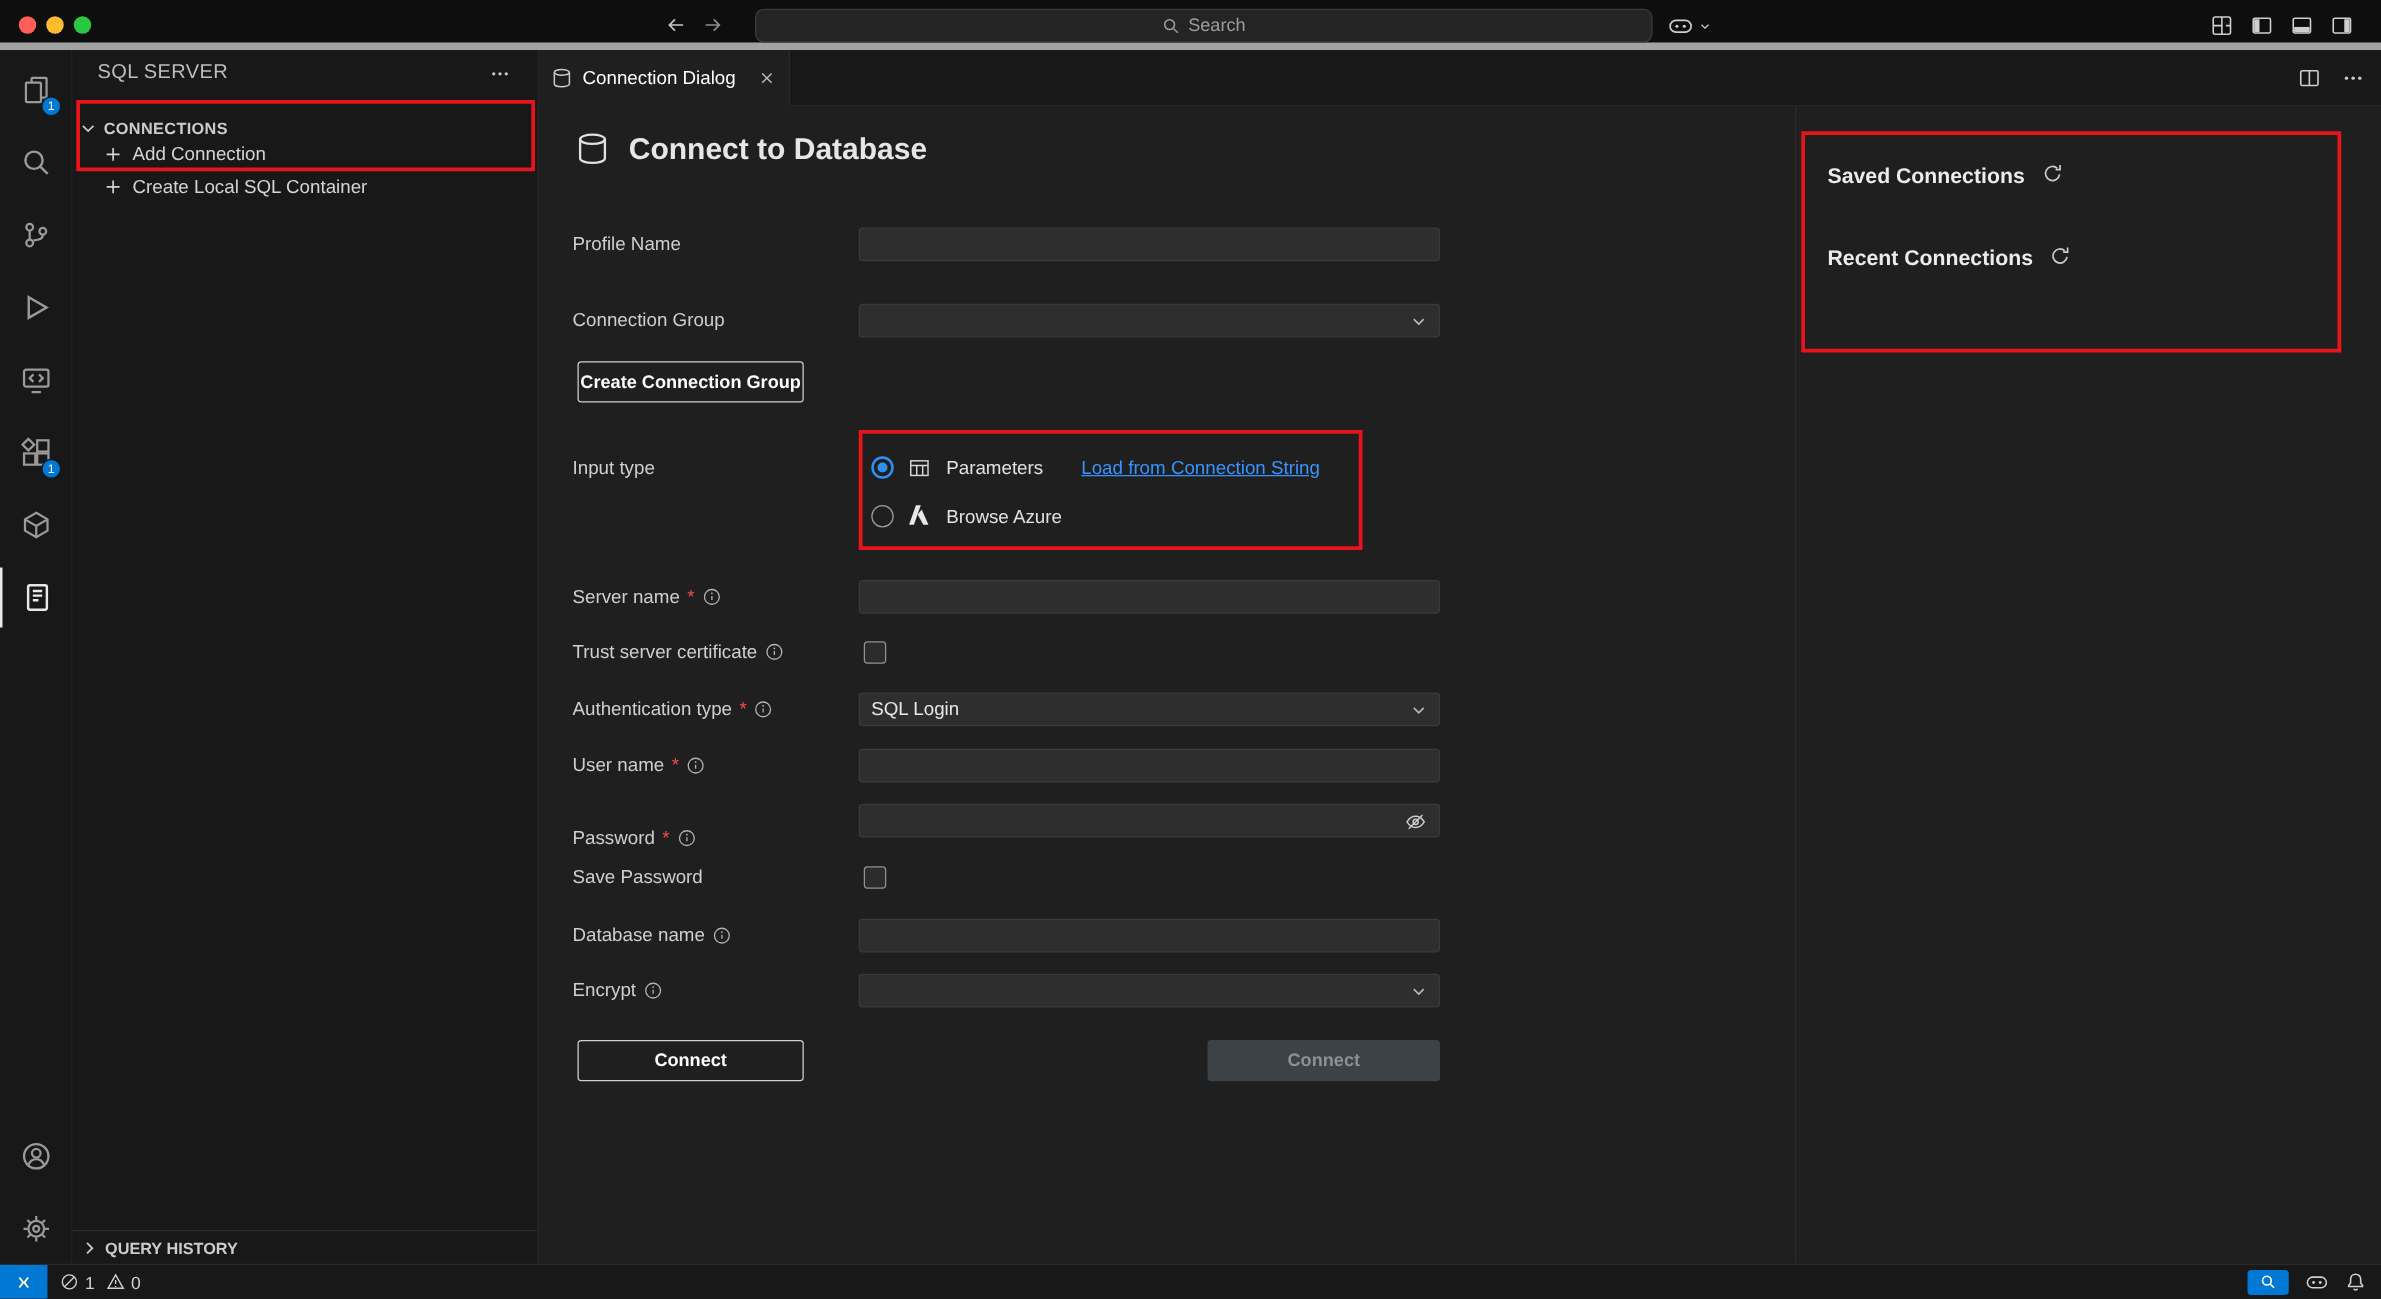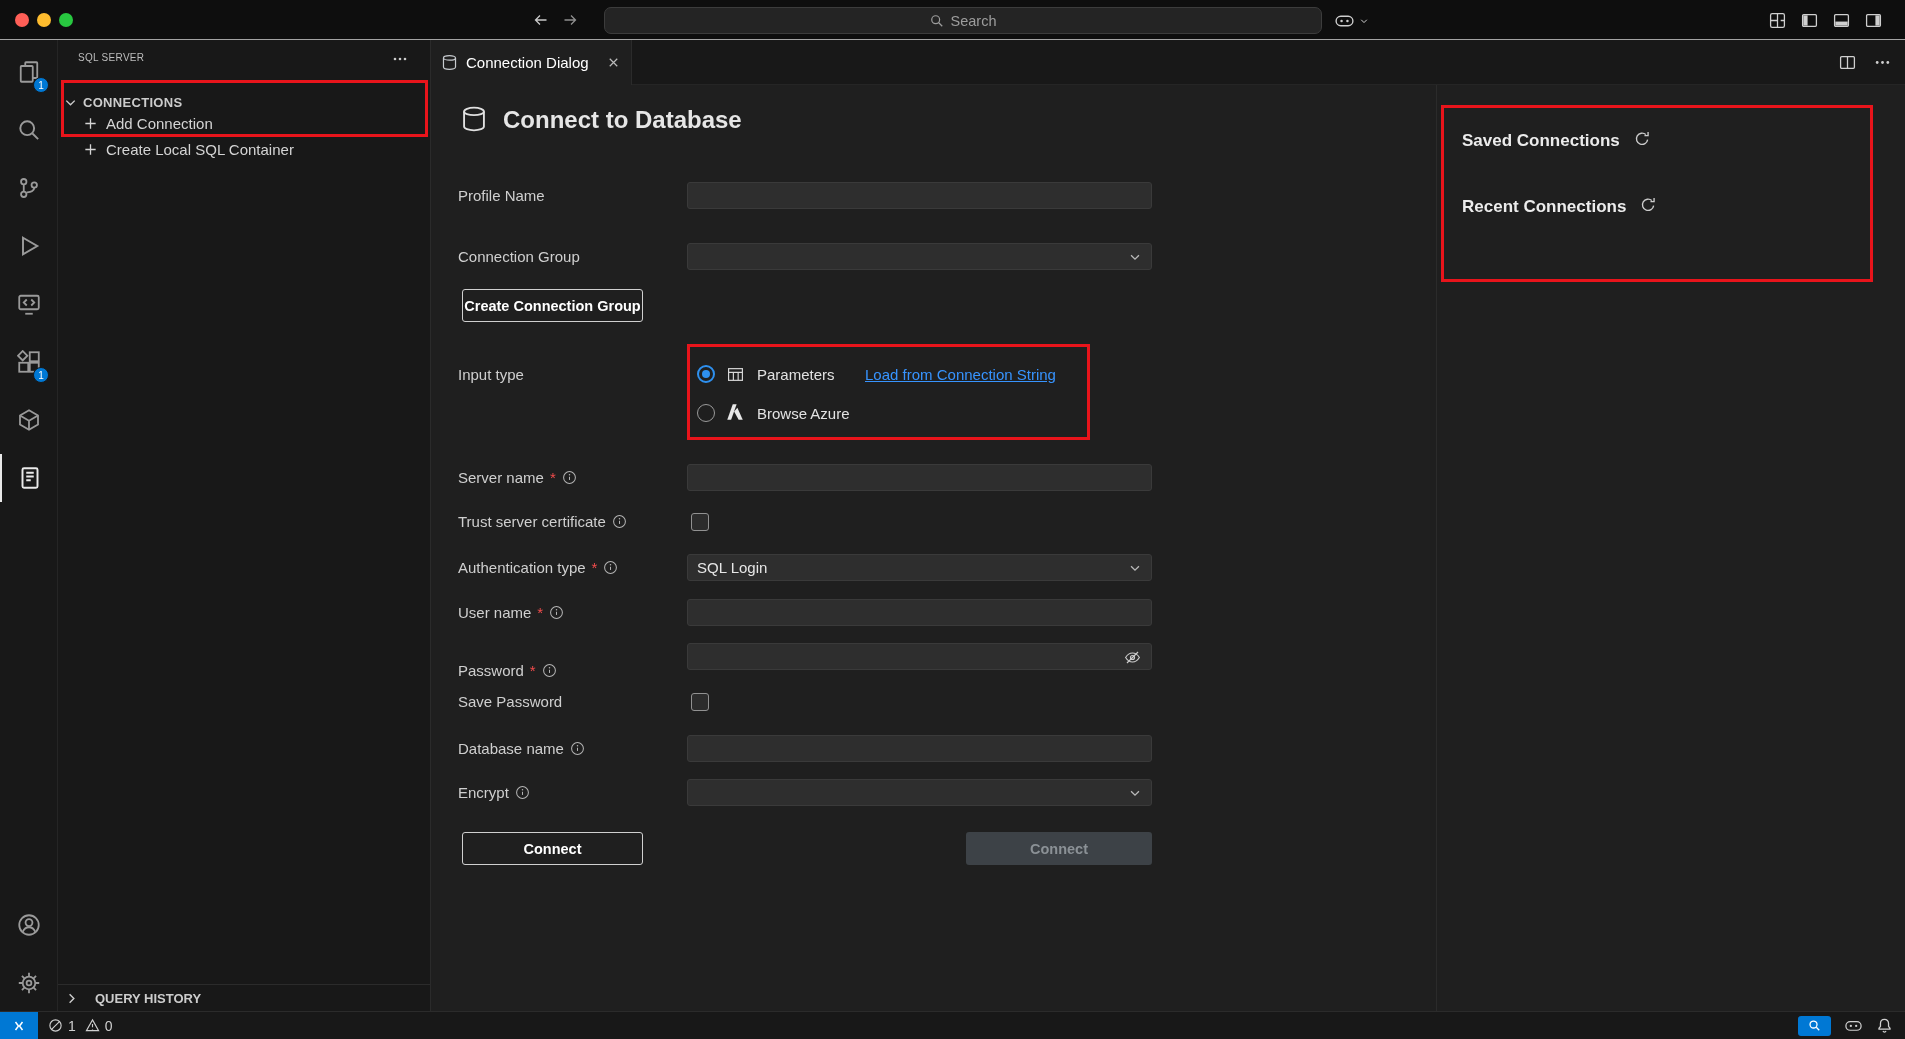--- a/index.html
+++ b/index.html
@@ -5,46 +5,46 @@
   * { box-sizing: border-box; margin: 0; padding: 0; }
   html,body { width:1905px; height:1039px; overflow:hidden; }
   body {
     font-family: "Liberation Sans", sans-serif;
     background:#1f1f1f; color:#cccccc; position:relative;
   }
   svg { display:block; }
   .abs { position:absolute; }
 
   
-  .titlebar { position:absolute; top:0; left:0; right:0; height:40px; background:#0e0e0e; border-bottom:1px solid #a3a3a3; }
+  .titlebar { position:absolute; top:0; left:0; right:0; height:40px; background:#0e0e0e; border-bottom:6px solid #a3a3a3; }
   .tl { position:absolute; top:13px; width:14px; height:14px; border-radius:50%; }
   .navbtn { position:absolute; top:12px; color:#c9c9c9; }
   .searchbox { position:absolute; left:604px; top:7px; width:718px; height:27px;
     background:#242424; border:1px solid #3c3c3c; border-radius:7px;
     display:flex; align-items:center; justify-content:center; gap:7px; color:#9d9d9d; font-size:14.5px; }
   .copilot-tb { position:absolute; left:1334px; top:10px; display:flex; align-items:center; gap:4px; color:#cfcfcf; }
   .layout-ico { position:absolute; top:12px; color:#cfcfcf; }
 
   
   .activitybar { position:absolute; top:40px; left:0; width:58px; bottom:28px; background:#181818; border-right:1px solid #252525; }
   .ab-item { position:absolute; left:0; width:58px; height:48px; display:flex; align-items:center; justify-content:center; color:#9a9a9a; }
   .ab-item.active { color:#e9e9e9; border-left:2px solid #e9e9e9; }
   .ab-badge { position:absolute; right:9px; bottom:3px; min-width:16px; height:16px; border-radius:8px;
     background:#0078d4; color:#fff; font-size:10px; display:flex; align-items:center; justify-content:center; border:1px solid #181818; }
 
   
   .sidebar { position:absolute; top:40px; left:58px; width:373px; bottom:28px; background:#181818; border-right:1px solid #2b2b2b; }
-  .side-title { position:absolute; top:0; left:20px; height:36px; line-height:36px; font-size:10px; color:#bdbdbd; letter-spacing:.3px; }
+  .side-title { position:absolute; top:0; left:20px; height:36px; line-height:36px; font-size:16px; color:#bdbdbd; letter-spacing:.3px; }
   .side-more { position:absolute; top:11px; right:22px; color:#cccccc; }
   .sec-row { position:absolute; left:0; right:0; height:26px; display:flex; align-items:flex-end; gap:5px; padding-left:5px;
     font-size:13px; font-weight:bold; color:#cccccc; letter-spacing:.3px; }
   .side-item { position:absolute; left:0; right:0; height:26px; display:flex; align-items:center; gap:8px; padding-left:25px;
     font-size:15px; color:#d4d4d4; cursor:pointer; }
   .qh-row { position:absolute; bottom:0; left:0; right:0; height:27px; border-top:1px solid #2b2b2b;
-    display:flex; align-items:center; gap:16px; padding-left:6px; font-size:13px; font-weight:bold; color:#cccccc; }
+    display:flex; align-items:center; gap:5px; padding-left:6px; font-size:13px; font-weight:bold; color:#cccccc; }
 
   
   .editor { position:absolute; top:40px; left:431px; right:0; bottom:28px; background:#1f1f1f; }
   .tabbar { position:absolute; top:0; left:0; right:0; height:45px; background:#181818; border-bottom:1px solid #252525; }
   .tab { position:absolute; left:0; top:0; height:45px; width:201px; background:#1f1f1f; border-right:1px solid #2b2b2b;
     display:flex; align-items:center; gap:8px; padding:0 10px; }
   .tab-label { font-size:15px; color:#ffffff; white-space:nowrap; }
   .tab-close { margin-left:auto; color:#bbbbbb; }
   .tabbar-actions { position:absolute; right:14px; top:0; height:45px; display:flex; align-items:center; gap:18px; color:#cfcfcf; }
 

